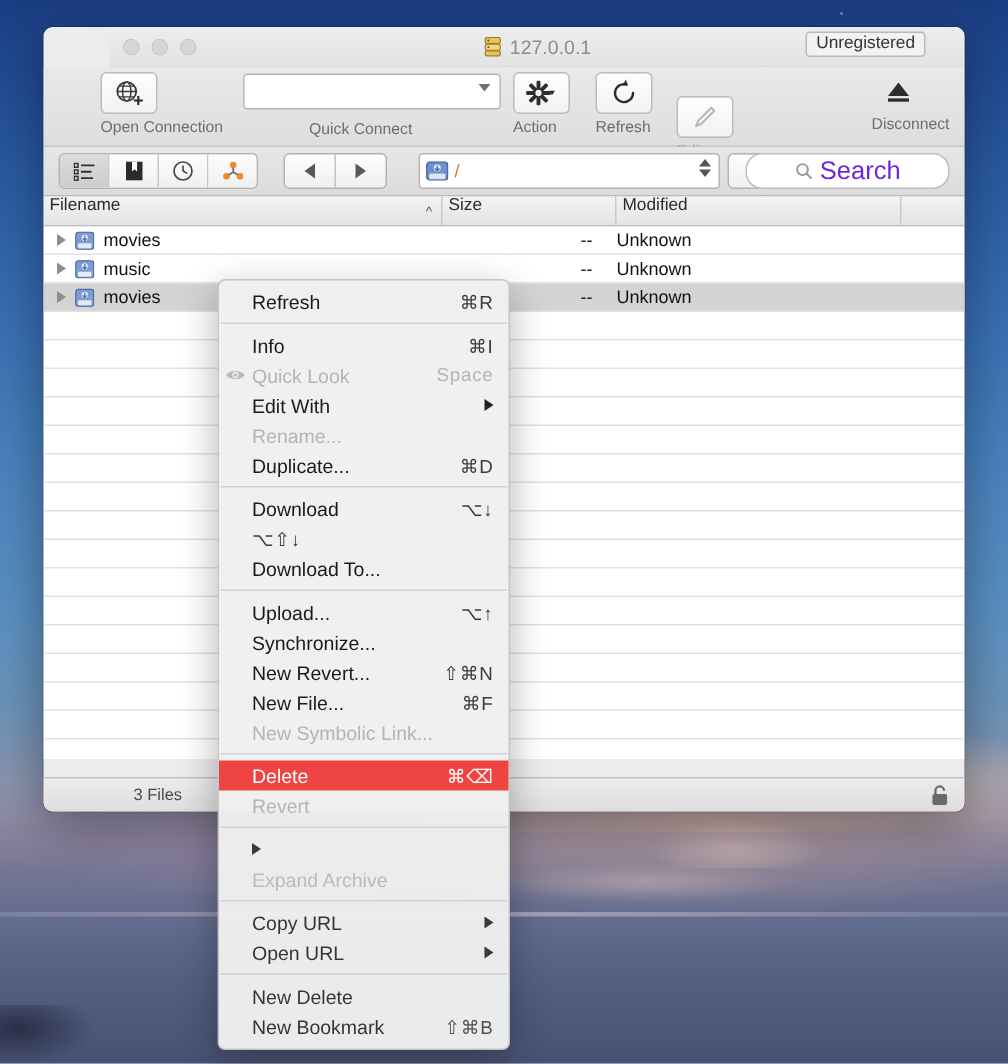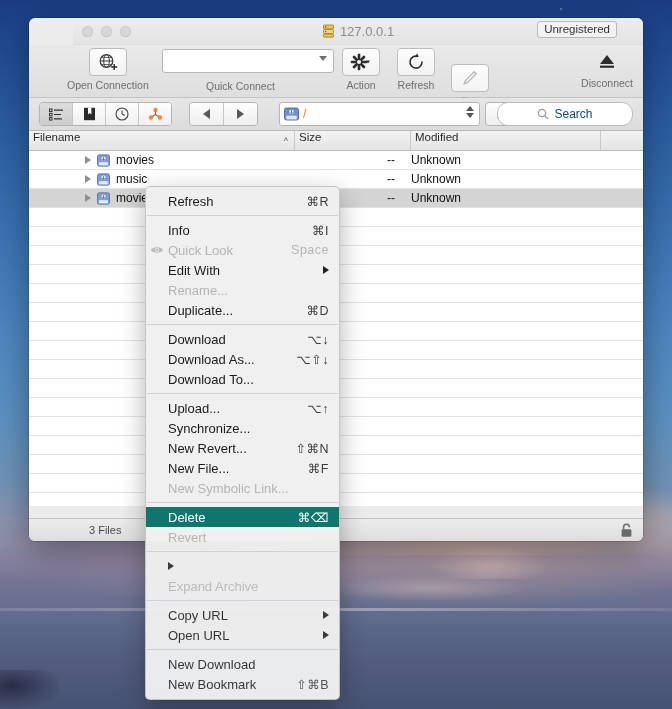--- a/index.html
+++ b/index.html
@@ -102,21 +102,21 @@
 
   
   .toolbar {
     height: 52px;
     background: linear-gradient(to bottom, #e9e9e9, #dedede);
     border-bottom: 1px solid #c5c5c5;
     position: relative;
   }
   .tb-item {
     position: absolute;
-    display: flex; flex-direction: column; align-items: center;
+    display: flex; flex-direction: column; 
     font-size: 10.5px; color: #6e6e6e;
     top: 3px;
   }
   .tb-btn {
     width: 36px; height: 26px;
     background: linear-gradient(to bottom, #fdfdfd, #f2f2f2);
     border: 1px solid #bcbcbc;
     border-radius: 4px;
     display: flex; align-items: center; justify-content: center;
     box-shadow: 0 1px 0 rgba(255,255,255,0.6) inset;
@@ -202,21 +202,21 @@
   }
   .tri-u { width:0;height:0;border-left:6px solid transparent;border-right:6px solid transparent;border-bottom:8px solid #585858; }
 
   .searchbox {
     position: absolute; right: 10px; top: 4px;
     width: 134px; height: 22px;
     background: #fff;
     border: 1px solid #bdbdbd; border-radius: 11px;
     display: flex; align-items: center; justify-content: center; gap: 5px;
   }
-  .search-ph { font-size: 12px; color: #0c4a6e; }
+  .search-ph { font-size: 17px; color: #6d28d9; }
 
   
   .colhead {
     height: 19px;
     background: linear-gradient(to bottom, #f3f3f3, #e4e4e4);
     border-bottom: 1px solid #bdbdbd;
     display: flex; align-items: center;
     font-size: 11.5px; color: #2a2a2a;
     position: relative;
   }
@@ -230,21 +230,20 @@
     height: 355px;
     background: #fff;
     overflow: hidden;
   }
   .frow {
     height: 19px;
     display: flex; align-items: center;
     border-bottom: 1px solid #e2e2e2;
     font-size: 12px; color: #111;
     box-sizing: border-box;
-    padding-left: 47px;
   }
   .frow.selected { background: #d4d4d4; }
   .disc {
     width: 0; height: 0;
     border-top: 4px solid transparent; border-bottom: 4px solid transparent;
     border-left: 6px solid #8e8e8e;
     margin-left: 9px; margin-right: 6px;
   }
   .folder-ic { width: 13px; height: 13px; margin-right: 6px; flex: none; }
   .fname { flex: none; }
@@ -280,21 +279,21 @@
   .mi {
     position: relative;
     height: 20px;
     display: flex; align-items: center;
     padding: 0 10px 0 22px;
     white-space: nowrap;
   }
   .mi .lbl { flex: 1; }
   .mi .key { color: #3a3a3a; font-size: 12.5px; letter-spacing: 0.5px; }
   .mi.disabled .lbl, .mi.disabled .key { color: #b4b4b4; }
-  .mi.highlight { background: #0f766e; }
+  .mi.highlight { background: #ef4444; }
   .mi.highlight .lbl, .mi.highlight .key { color: #fff; }
   .mi .submenu-arrow {
     width: 0; height: 0;
     border-top: 4px solid transparent; border-bottom: 4px solid transparent;
     border-left: 6px solid #222;
   }
   .msep { height: 1px; background: rgba(0,0,0,0.13); margin: 4px 1px; }
   .eye-ic { position: absolute; left: 4px; top: 5px; }
   .tail-fade {
     position: absolute; left: 0; right: 0; top: 354px; bottom: 0;
@@ -588,21 +587,20 @@
     <div class="mi">
       <span class="lbl">Duplicate...</span>
       <span class="key">⌘D</span>
     </div>
     <div class="msep"></div>
     <div class="mi">
       <span class="lbl">Download</span>
       <span class="key">⌥↓</span>
     </div>
     <div class="mi">
-      <span class="lbl">Download As...</span>
       <span class="key">⌥⇧↓</span>
     </div>
     <div class="mi">
       <span class="lbl">Download To...</span>
       <span class="key"></span>
     </div>
     <div class="msep"></div>
     <div class="mi">
       <span class="lbl">Upload...</span>
       <span class="key">⌥↑</span>
@@ -644,21 +642,21 @@
     <div class="mi">
       <span class="lbl">Copy URL</span>
       <span class="submenu-arrow"></span>
     </div>
     <div class="mi">
       <span class="lbl">Open URL</span>
       <span class="submenu-arrow"></span>
     </div>
     <div class="msep"></div>
     <div class="mi">
-      <span class="lbl">New Download</span>
+      <span class="lbl">New Delete</span>
       <span class="key"></span>
     </div>
     <div class="mi">
       <span class="lbl">New Bookmark</span>
       <span class="key">⇧⌘B</span>
     </div>
     <div class="tail-fade"></div>
   </div>
 
 </body></html>

